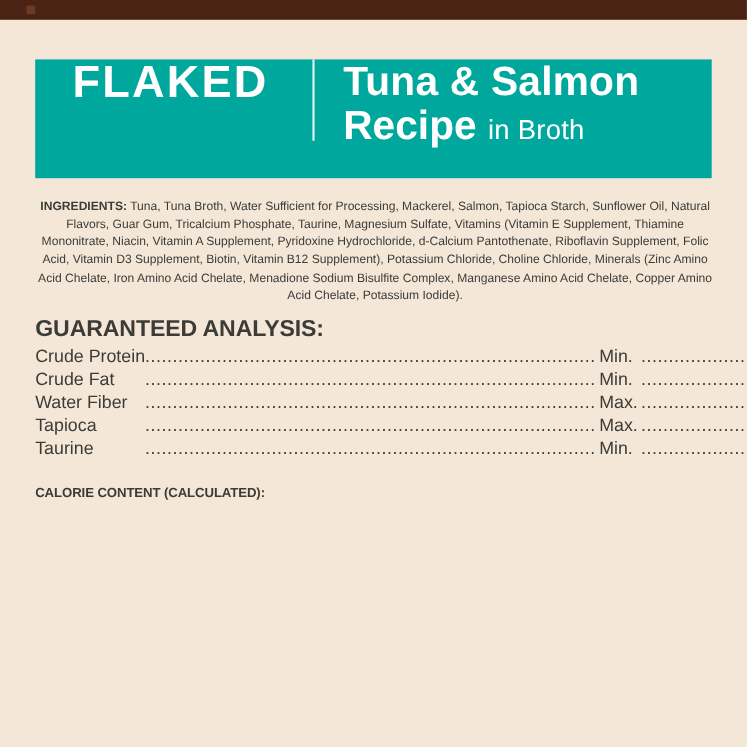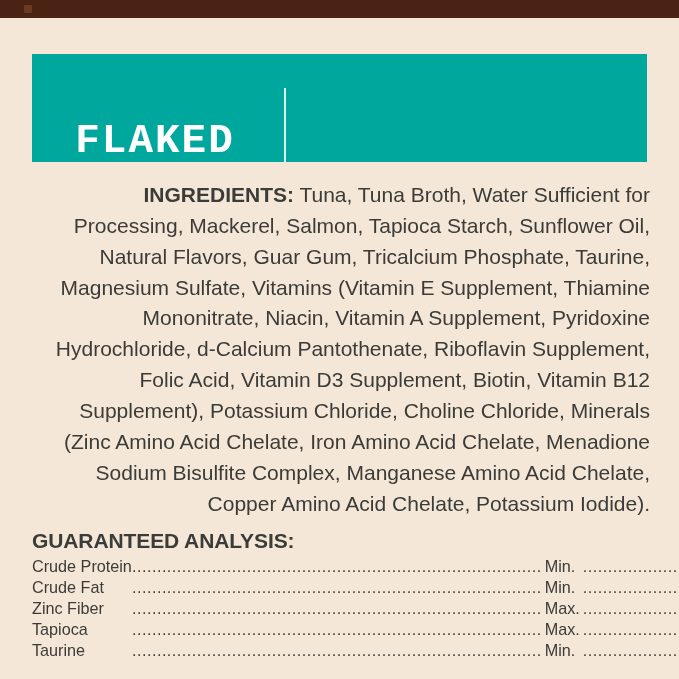--- a/index.html
+++ b/index.html
@@ -39,23 +39,22 @@
     border-radius: 1px;
   }
   .banner {
     position: absolute;
     top: 54px;
     left: 32px;
     width: 615px;
     height: 108px;
     background: #00a79d;
     display: flex;
-    align-items: flex-end;
+    align-items: flex-start;
     box-sizing: border-box;
-    font-family: Liberation Mono, monospace;
   }
   .banner-left {
     width: 252px;
     text-align: center;
     padding-right: 6px;
     box-sizing: border-box;
   }
   .banner-flaked {
     color: #ffffff;
     font-size: 41px;
@@ -89,24 +88,24 @@
     font-weight: normal;
     letter-spacing: 0.2px;
   }
   .content {
     position: absolute;
     top: 180px;
     left: 32px;
     width: 618px;
   }
   .ingredients {
-    font-size: 21px;
+    font-size: 11px;
     line-height: 1.47;
     color: #3b3b37;
-    text-align: right;
+    text-align: center;
   }
   .ingredients .label {
     font-weight: bold;
   }
   .ga-heading {
     margin-top: 10px;
     font-size: 21px;
     font-weight: bold;
     color: #3b3b37;
     letter-spacing: -0.1px;
@@ -160,20 +159,27 @@
 
   <div class="top-bar">
     <div class="top-bar-mark"></div>
   </div>
 
   <div class="banner">
     <div class="banner-left">
       <div class="banner-flaked">FLAKED</div>
     </div>
     <div class="banner-divider"></div>
+    <div class="banner-right">
+      <div class="banner-line1">Tuna &amp; Salmon</div>
+      <div class="banner-line2">
+        <span>Recipe</span>
+        <span class="broth">in Broth</span>
+      </div>
+    </div>
   </div>
 
   <div class="content">
 
     <div class="ingredients">
       <span class="label">INGREDIENTS:</span><span> Tuna, Tuna Broth, Water Sufficient for Processing, Mackerel, Salmon, Tapioca Starch, Sunflower Oil, Natural Flavors, Guar Gum, Tricalcium Phosphate, Taurine, Magnesium Sulfate, Vitamins (Vitamin E Supplement, Thiamine Mononitrate, Niacin, Vitamin A Supplement, Pyridoxine Hydrochloride, d-Calcium Pantothenate, Riboflavin Supplement, Folic Acid, Vitamin D3 Supplement, Biotin, Vitamin B12 Supplement), Potassium Chloride, Choline Chloride, Minerals (Zinc Amino Acid Chelate, Iron Amino Acid Chelate, Menadione Sodium Bisulfite Complex, Manganese Amino Acid Chelate, Copper Amino Acid Chelate, Potassium Iodide).</span>
     </div>
 
     <div class="ga-heading">GUARANTEED ANALYSIS:</div>
 
@@ -187,21 +193,21 @@
 
         </tr>
         <tr>
           <td class="ga-nutrient">Crude Fat</td>
           <td class="dots">..................................................................................</td>
           <td class="ga-limit">Min.</td>
           <td class="dots">..................................................................................</td>
 
         </tr>
         <tr>
-          <td class="ga-nutrient">Zinc Fiber</td>
+          <td class="ga-nutrient">Water Fiber</td>
           <td class="dots">..................................................................................</td>
           <td class="ga-limit">Max.</td>
           <td class="dots">..................................................................................</td>
 
         </tr>
         <tr>
           <td class="ga-nutrient">Tapioca</td>
           <td class="dots">..................................................................................</td>
           <td class="ga-limit">Max.</td>
           <td class="dots">..................................................................................</td>

